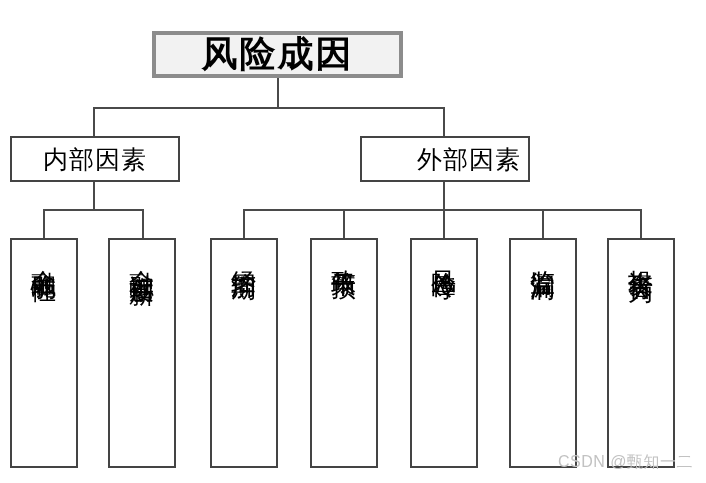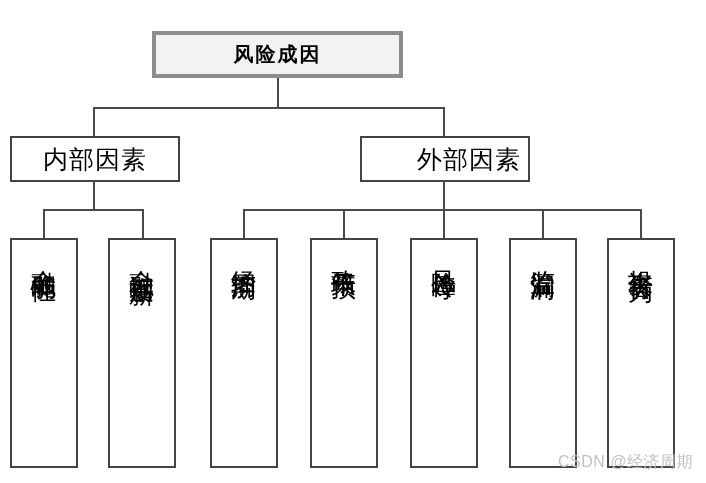--- a/index.html
+++ b/index.html
@@ -33,21 +33,21 @@
     box-sizing: border-box;
     display: flex;
     align-items: center;
     justify-content: center;
     background: #ffffff;
     color: #000000;
   }
   .node-root {
     border: 4px solid #8c8c8c;
     background: #f2f2f2;
-    font-size: 20px;
+    font-size: 36px;
     letter-spacing: 2px;
     font-weight: 700;
   }
   .node-mid {
     border: 2px solid #444444;
     font-size: 25px;
     letter-spacing: 1px;
   }
   .node-leaf {
     border: 2px solid #444444;
@@ -132,15 +132,15 @@
   </div>
 
   <div class="node node-leaf" style="left:509px; top:238px; width:68px; height:230px;">
     <span class="vtext">监管漏洞</span>
   </div>
 
   <div class="node node-leaf" style="left:607px; top:238px; width:68px; height:230px;">
     <span class="vtext">投资者行为</span>
   </div>
 
-  <div id="watermark">CSDN @经济周期</div>
+  <div id="watermark">CSDN @甄知一二</div>
 
 </div>
 
 </body></html>

